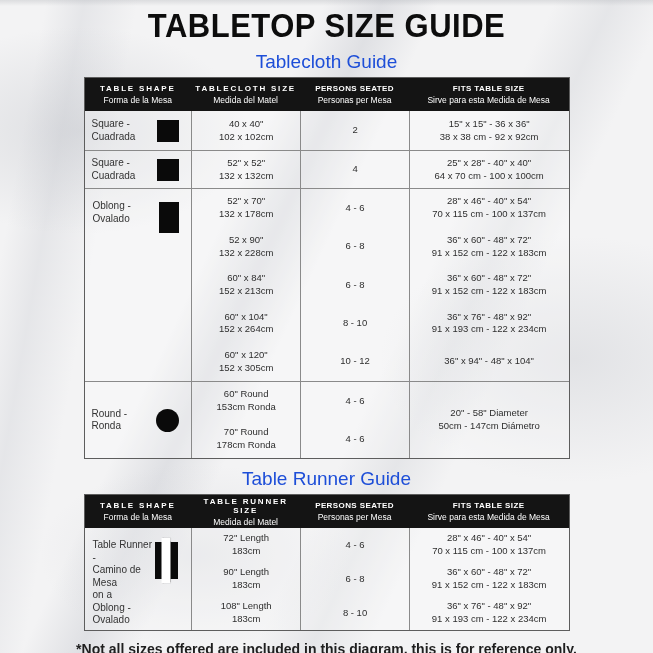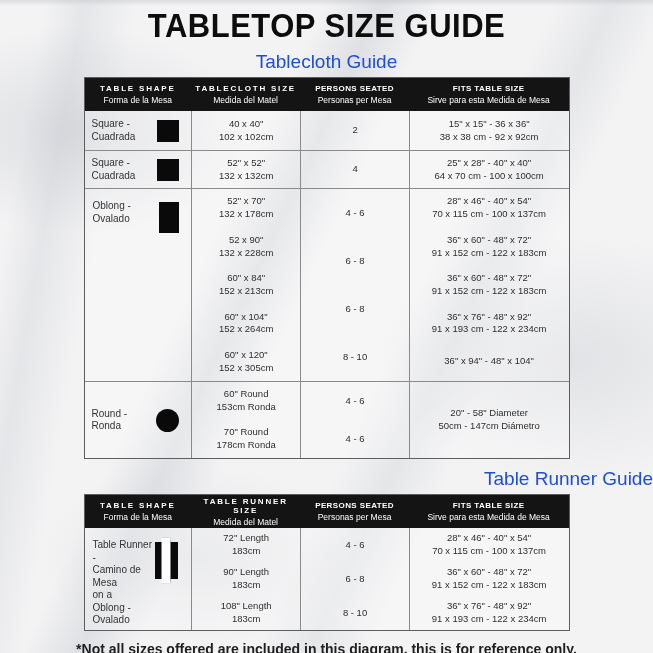--- a/index.html
+++ b/index.html
@@ -184,20 +184,21 @@
         <div class="entry">
           <span>60" x 120"</span>
           <span>152 x 305cm</span>
         </div>
       </div>
       <div class="cell c3 entries">
         <div class="entry">4 - 6</div>
         <div class="entry">6 - 8</div>
         <div class="entry">6 - 8</div>
         <div class="entry">8 - 10</div>
+        <div class="entry">10 - 12</div>
       </div>
       <div class="cell c4 entries">
         <div class="entry">
           <span>28" x 46" - 40" x 54"</span>
           <span>70 x 115 cm - 100 x 137cm</span>
         </div>
         <div class="entry">
           <span>36" x 60" - 48" x 72"</span>
           <span>91 x 152 cm - 122 x 183cm</span>
         </div>
@@ -238,21 +239,21 @@
         <div class="entry">
           <span>20" - 58" Diameter</span>
           <span>50cm - 147cm Diámetro</span>
         </div>
       </div>
     </div>
 
   </div>
 </div>
 
-<h2 class="guide-heading" style="margin-top:9px;text-align:right;">Table Runner Guide</h2>
+<h2 class="guide-heading" style="margin-top:9px;">Table Runner Guide</h2>
 
 <div class="tbl">
   <div class="thead">
     <div class="th c1">
       <span class="th-en sp">TABLE SHAPE</span>
       <span class="th-es">Forma de la Mesa</span>
     </div>
     <div class="th c2">
       <span class="th-en sp">TABLE RUNNER SIZE</span>
       <span class="th-es">Medida del Matel</span>

